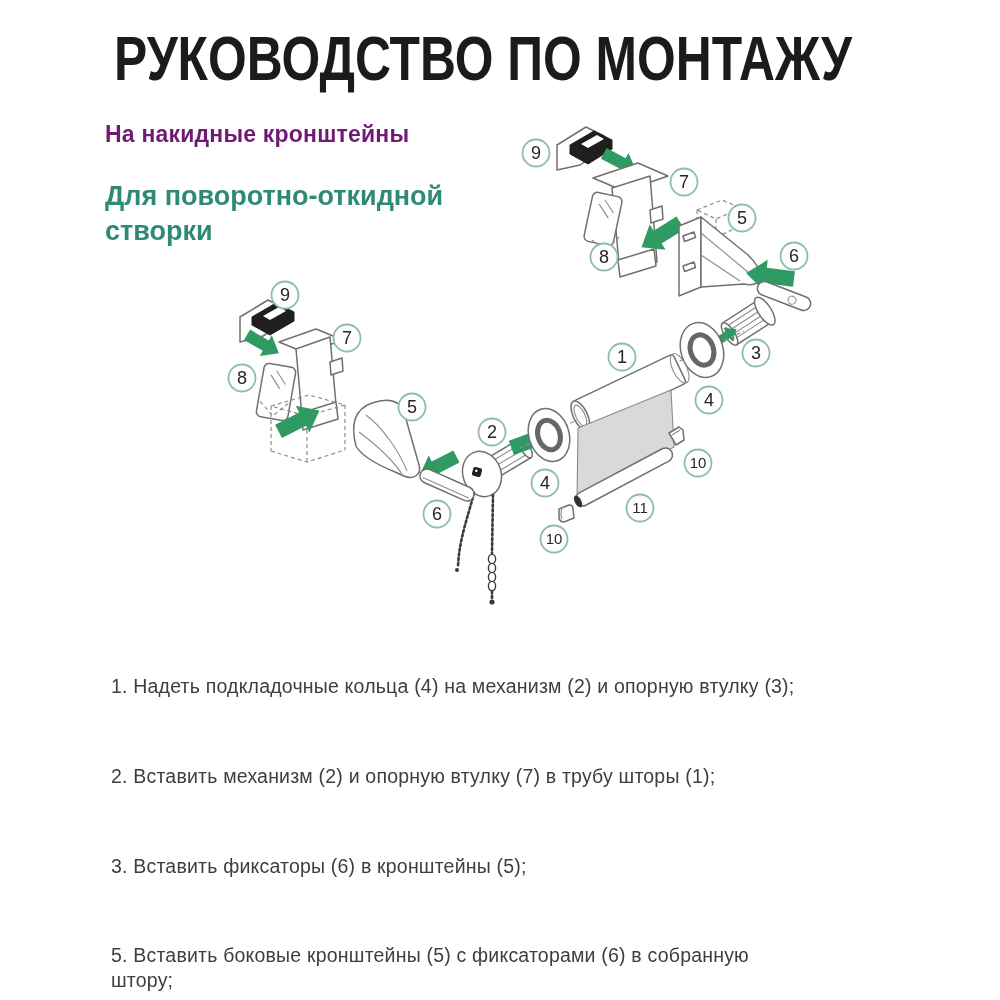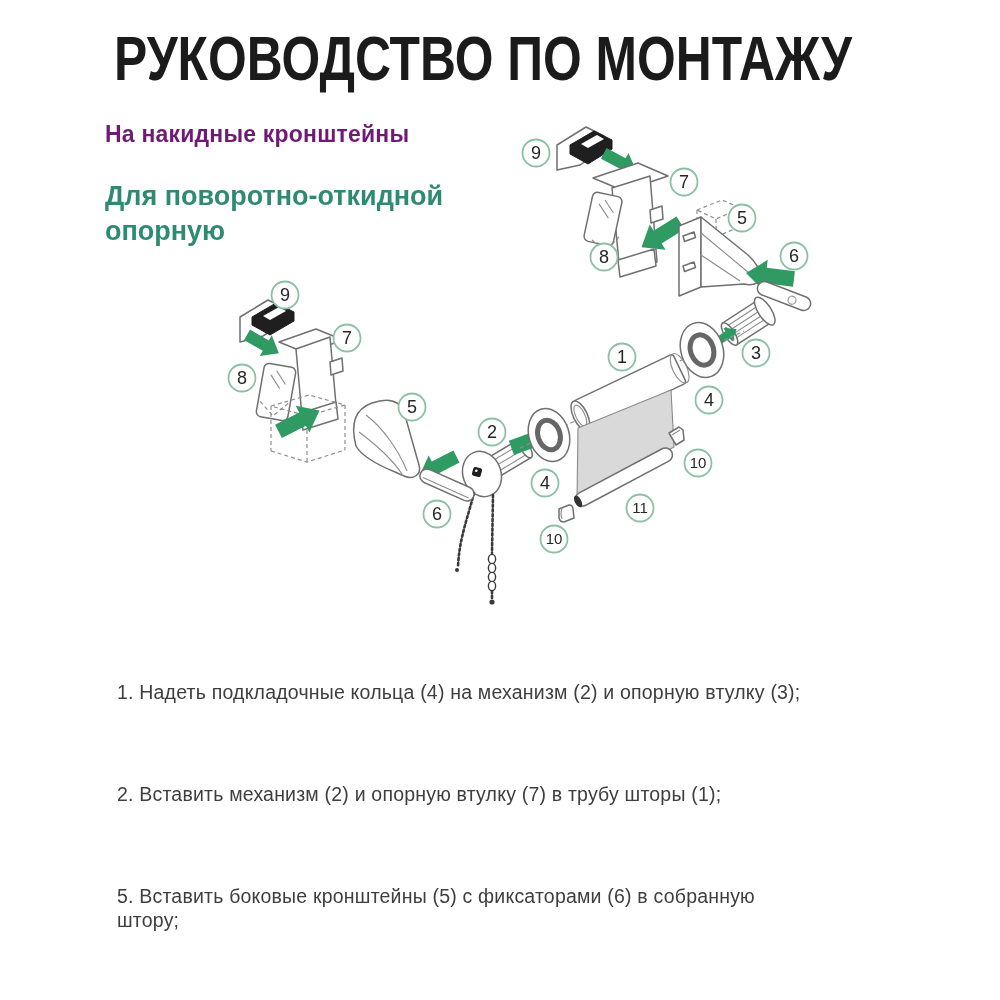--- a/index.html
+++ b/index.html
@@ -7,21 +7,21 @@
        font-family:"Liberation Sans",sans-serif}
   .title{position:absolute;top:22px;left:16px;width:1000px;text-align:left;color:#1b1b1b}
   .title span{display:inline-block;font-size:63px;font-weight:700;transform:scaleX(0.79);
               transform-origin:center;white-space:nowrap}
   .sub1{position:absolute;top:121px;left:105px;font-size:23px;font-weight:700;color:#701a75;letter-spacing:.2px}
   .sub2{position:absolute;top:179px;left:105px;width:390px;font-size:27px;font-weight:700;
         color:#2f8a74;line-height:1.3}
   svg.diagram{position:absolute;top:115px;left:0;width:1000px;height:500px}
   .steps{position:absolute;top:617px;left:103px;width:848px;font-size:19.5px;line-height:1.26;
          color:#3e3e3e;letter-spacing:.2px;white-space:pre-wrap}
-  .step{margin:14px}
+  .step{margin:8px}
   
   .ln{fill:#ffffff;stroke:#707070;stroke-width:1.5;stroke-linejoin:round}
   .ln2{fill:none;stroke:#8d8d8d;stroke-width:1.1;stroke-linejoin:round}
   .dsh{fill:none;stroke:#8f8f8f;stroke-width:1.2;stroke-dasharray:4,3}
   .drk{fill:#1f1f1f;stroke:#1f1f1f;stroke-linejoin:round}
   .wht{fill:#ffffff;stroke:none}
   .arr{fill:#2f9a62}
   .gry{fill:#d9d9d9;stroke:#8a8a8a;stroke-width:1.1}
   .chain{fill:none;stroke:#3a3a3a;stroke-width:2.6;stroke-dasharray:2.2,2.6;stroke-linecap:round}
   .lbl circle{fill:#fff;stroke:#8cc0a4;stroke-width:1.8}
@@ -30,21 +30,21 @@
 </style>
 </head>
 <body>
 
 <div class="title">
   <span>РУКОВОДСТВО ПО МОНТАЖУ</span>
 </div>
 
 <div class="sub1">На накидные кронштейны</div>
 
-<div class="sub2">Для поворотно-откидной опорную</div>
+<div class="sub2">Для поворотно-откидной створки</div>
 
 <svg class="diagram" viewBox="0 0 1000 500" xmlns="http://www.w3.org/2000/svg">
   <defs>
     <path id="arrow" d="M-23,-7.5 L4,-7.5 L4,-15 L23,0 L4,15 L4,7.5 L-23,7.5 Z"></path>
   </defs>
 
   <g>
     <path class="ln" d="M557,55 L557,30 L586,12 L604,21 L604,34 L580,50 Z"></path>
     <path class="drk" d="M570,30 L594,16 L612,25 L612,34 L588,49 L570,39 Z"></path>
     <path class="wht" d="M581,29 L597,20 L604,24 L588,33 Z"></path>
@@ -249,20 +249,21 @@
     </g>
   <g class="lbl" transform="translate(437,399)">
     <circle r="13.5"></circle>
       <text y="6">6</text>
     </g>
 </svg>
 
 <div class="steps">
   <div class="step">1. Надеть подкладочные кольца (4) на механизм (2) и опорную втулку (3);</div>
   <div class="step">2. Вставить механизм (2) и опорную втулку (7) в трубу шторы (1);</div>
+  <div class="step">3. Вставить фиксаторы (6) в кронштейны (5);</div>
   <div class="step">5. Вставить боковые кронштейны (5) с фиксаторами (6) в собранную
 штору;</div>
   
   
   
   
   
   
 </div>
 

